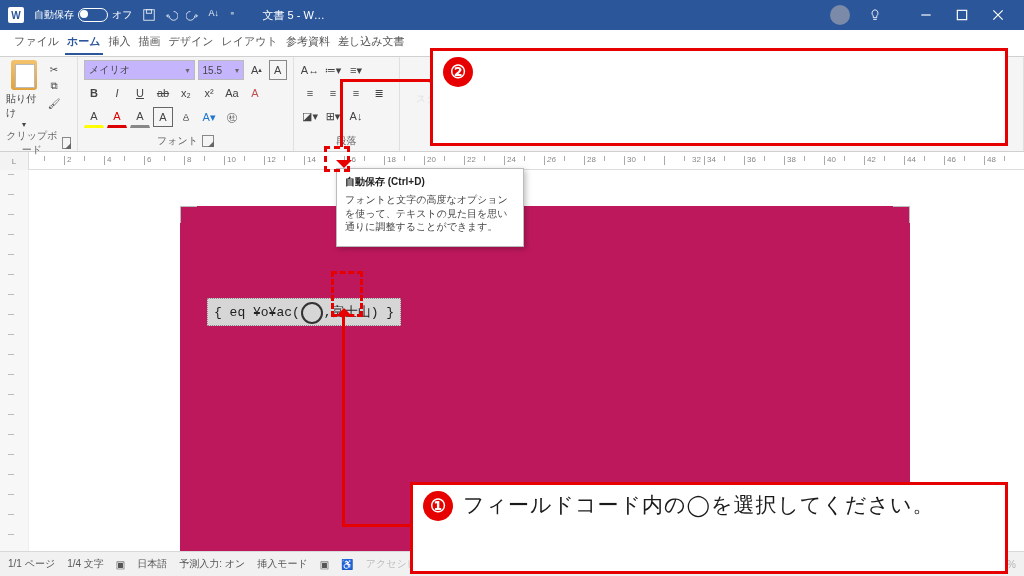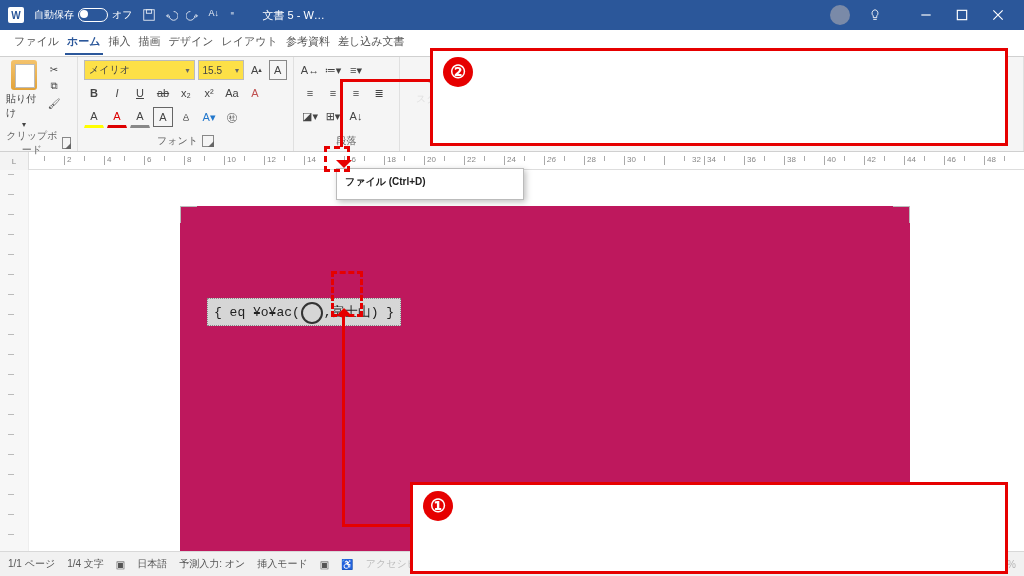--- a/index.html
+++ b/index.html
@@ -32,21 +32,21 @@
 .dlaunch::after{content:"";position:absolute;right:-1px;bottom:-1px;width:0;height:0;border:3px solid transparent;border-right-color:#666;border-bottom-color:#666}
 .clip-grp{width:78px}
 .clip-body{display:flex;gap:4px}
 .paste-btn{display:flex;flex-direction:column;align-items:center;width:36px}
 .paste-btn .pic{width:26px;height:30px;background:linear-gradient(#f4c36d,#e2a33a);border-radius:3px;position:relative;margin-bottom:2px}
 .paste-btn .pic::before{content:"";position:absolute;top:4px;left:4px;width:18px;height:22px;background:#fff;border:1px solid #bbb}
 .clip-mini{display:flex;flex-direction:column;gap:3px;padding-top:2px}
 .clip-mini div{width:16px;height:14px;display:flex;align-items:center;justify-content:center}
 .font-grp{width:216px}
 .fg-row{display:flex;gap:3px;margin-bottom:3px;align-items:center}
-.combo{height:18px;border:1px solid #bbb;background:#fde047;display:flex;align-items:center;padding:0 4px;font-size:10px;justify-content:space-between}
+.combo{height:18px;border:1px solid #bbb;background:#c4b5fd;display:flex;align-items:center;padding:0 4px;font-size:10px;justify-content:space-between}
 .combo .dd{font-size:8px;color:#666}
 .ic{width:18px;height:18px;display:flex;align-items:center;justify-content:center;font-size:11px;border:1px solid transparent}
 .para-grp{width:106px}
 .dim-grp{color:#bbb}
 .dim-grp .ic,.dim-grp span{opacity:.35}
 .vgrp{display:flex;flex-direction:column;align-items:center;justify-content:flex-start;gap:2px;padding:2px 6px}
 .vgrp .gic{width:24px;height:24px;display:flex;align-items:center;justify-content:center;font-size:16px}
 
 .ruler-row{height:18px;display:flex;background:#fff;font-size:8px}
 .ruler-gutter{width:28px;background:#f3f3f3;border-right:1px solid #ddd;display:flex;align-items:center;justify-content:center;color:#888}
@@ -375,37 +375,39 @@
         <div class="page-corner-tr"></div>
     <div class="fieldcode">
       <span>{  eq ¥o¥ac(</span>
       <span class="sel"></span>
       <span>,富士山) }</span>
     </div>
   </div>
 </div>
 
 <div class="tooltip">
-  <div class="tt-title">ファイル (Ctrl+D)</div>
+  <div class="tt-title">自動保存 (Ctrl+D)</div>
+  <p>フォントと文字の高度なオプションを使って、テキストの見た目を思い通りに調整することができます。</p>
 </div>
 
 <div class="red-box rb-launch"></div>
 <div class="red-box rb-sel"></div>
 <div class="red-line rl-h1"></div>
 <div class="red-line rl-v1"></div>
 <div class="arrow-down"></div>
 <div class="red-line rl-v2"></div>
 <div class="red-line rl-h2"></div>
 <div class="arrow-up"></div>
 
 <div class="callout co-top">
   <div class="num">②</div>
 </div>
 <div class="callout co-bot">
   <div class="num">①</div>
+  <div class="txt">フィールドコード内の◯を選択してください。</div>
 </div>
 
 <div class="statusbar">
   <span>1/1 ページ</span>
   <span>1/4 文字</span>
   <span>▣</span>
   <span>日本語</span>
   <span>予測入力: オン</span>
   <span>挿入モード</span>
   <span>▣</span>

